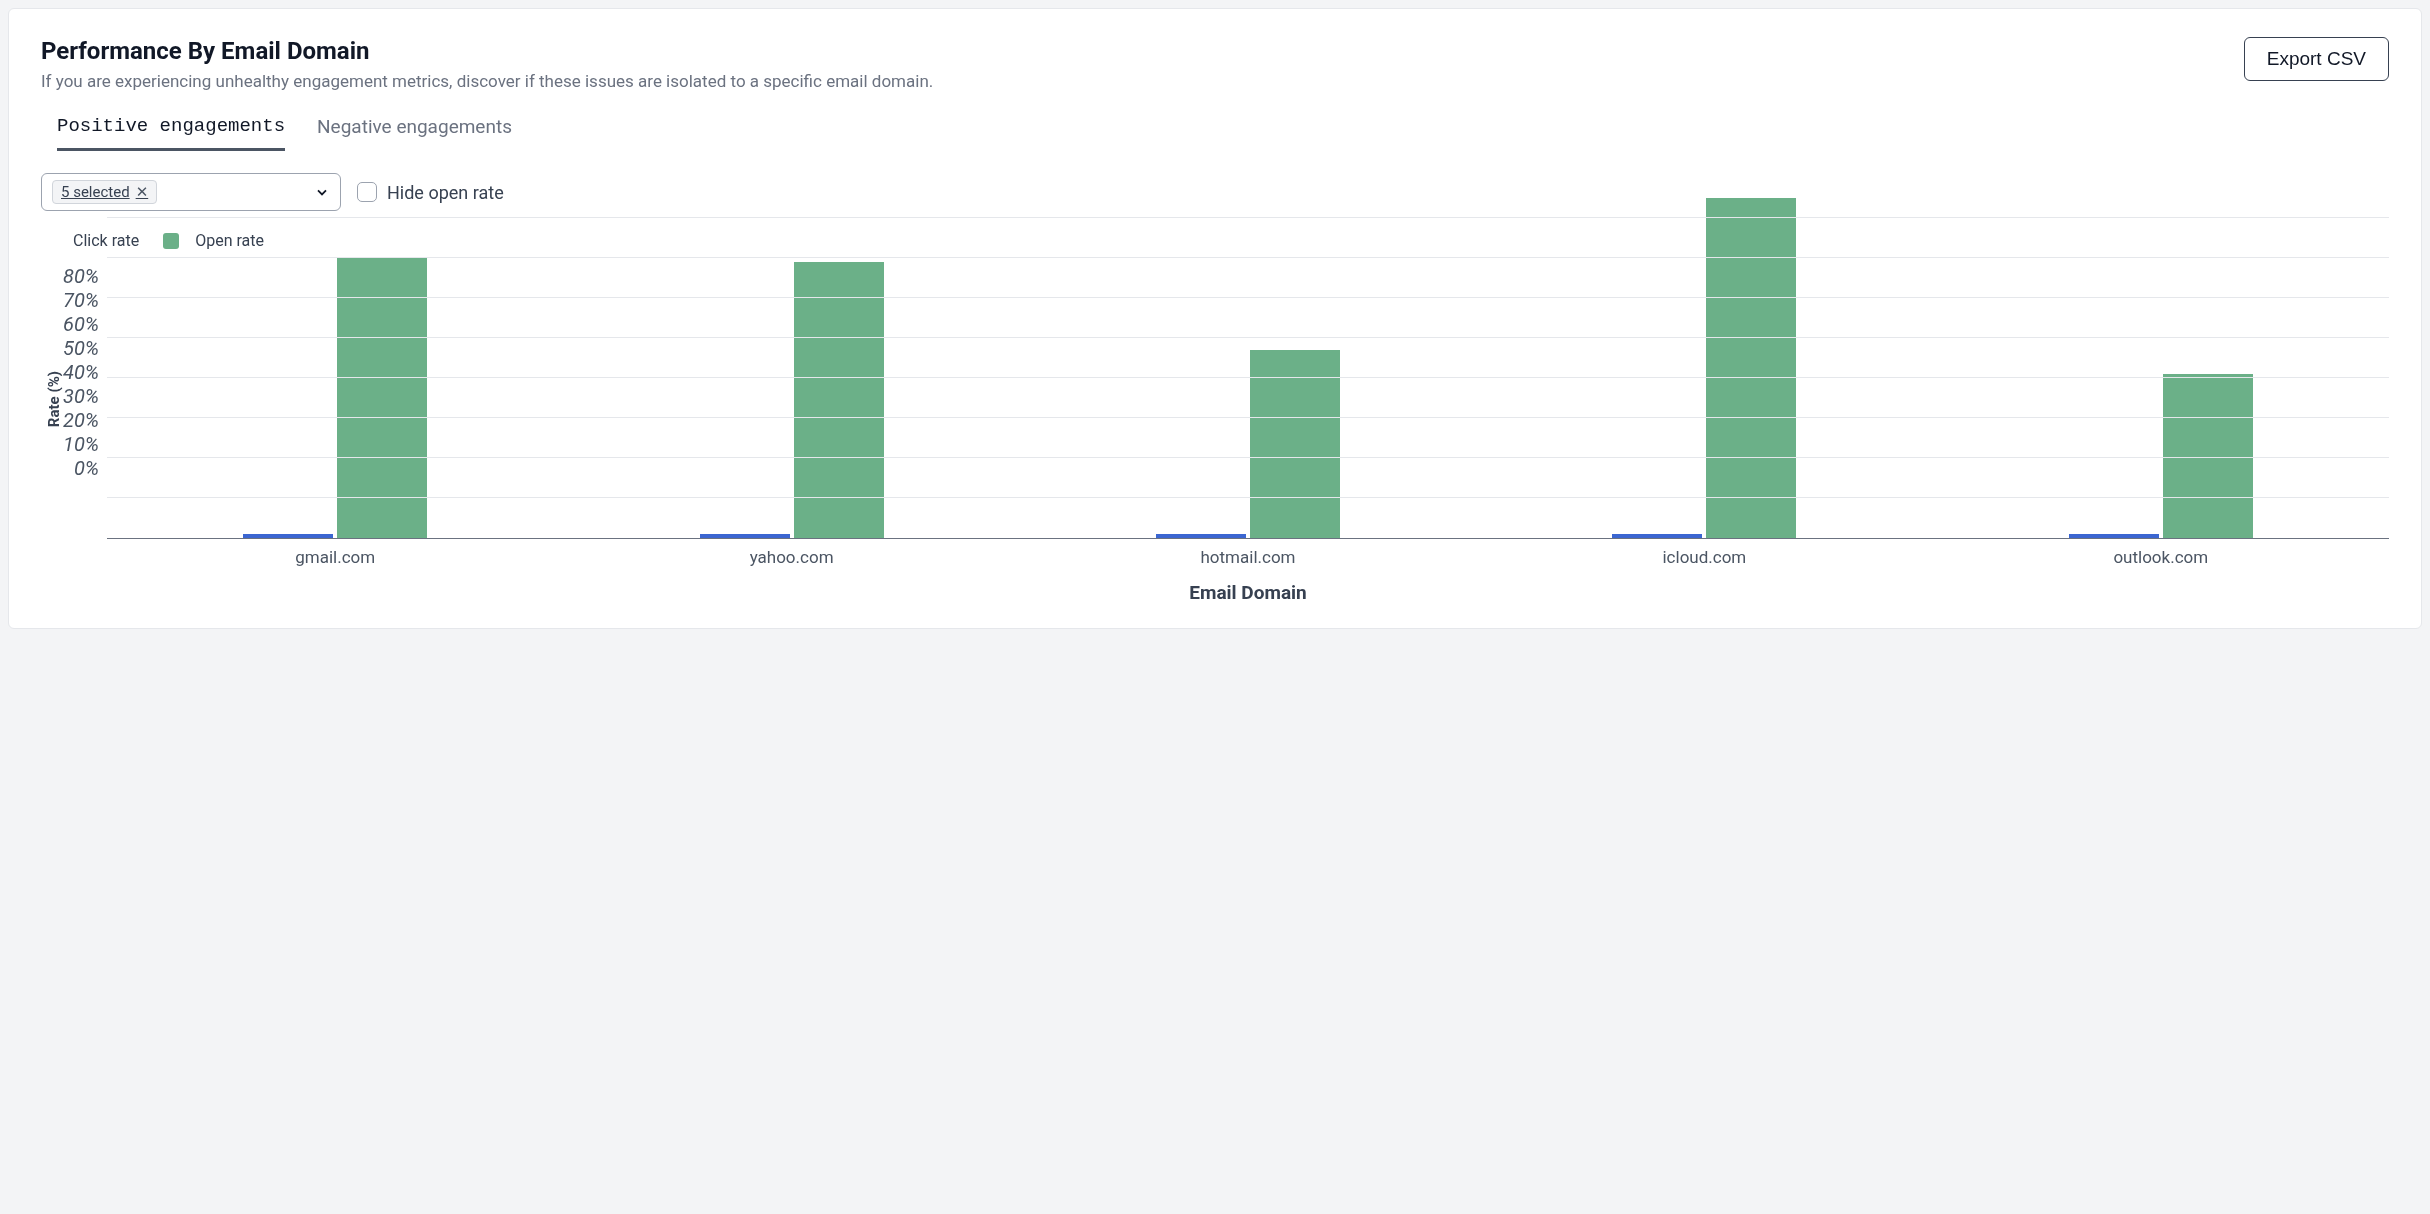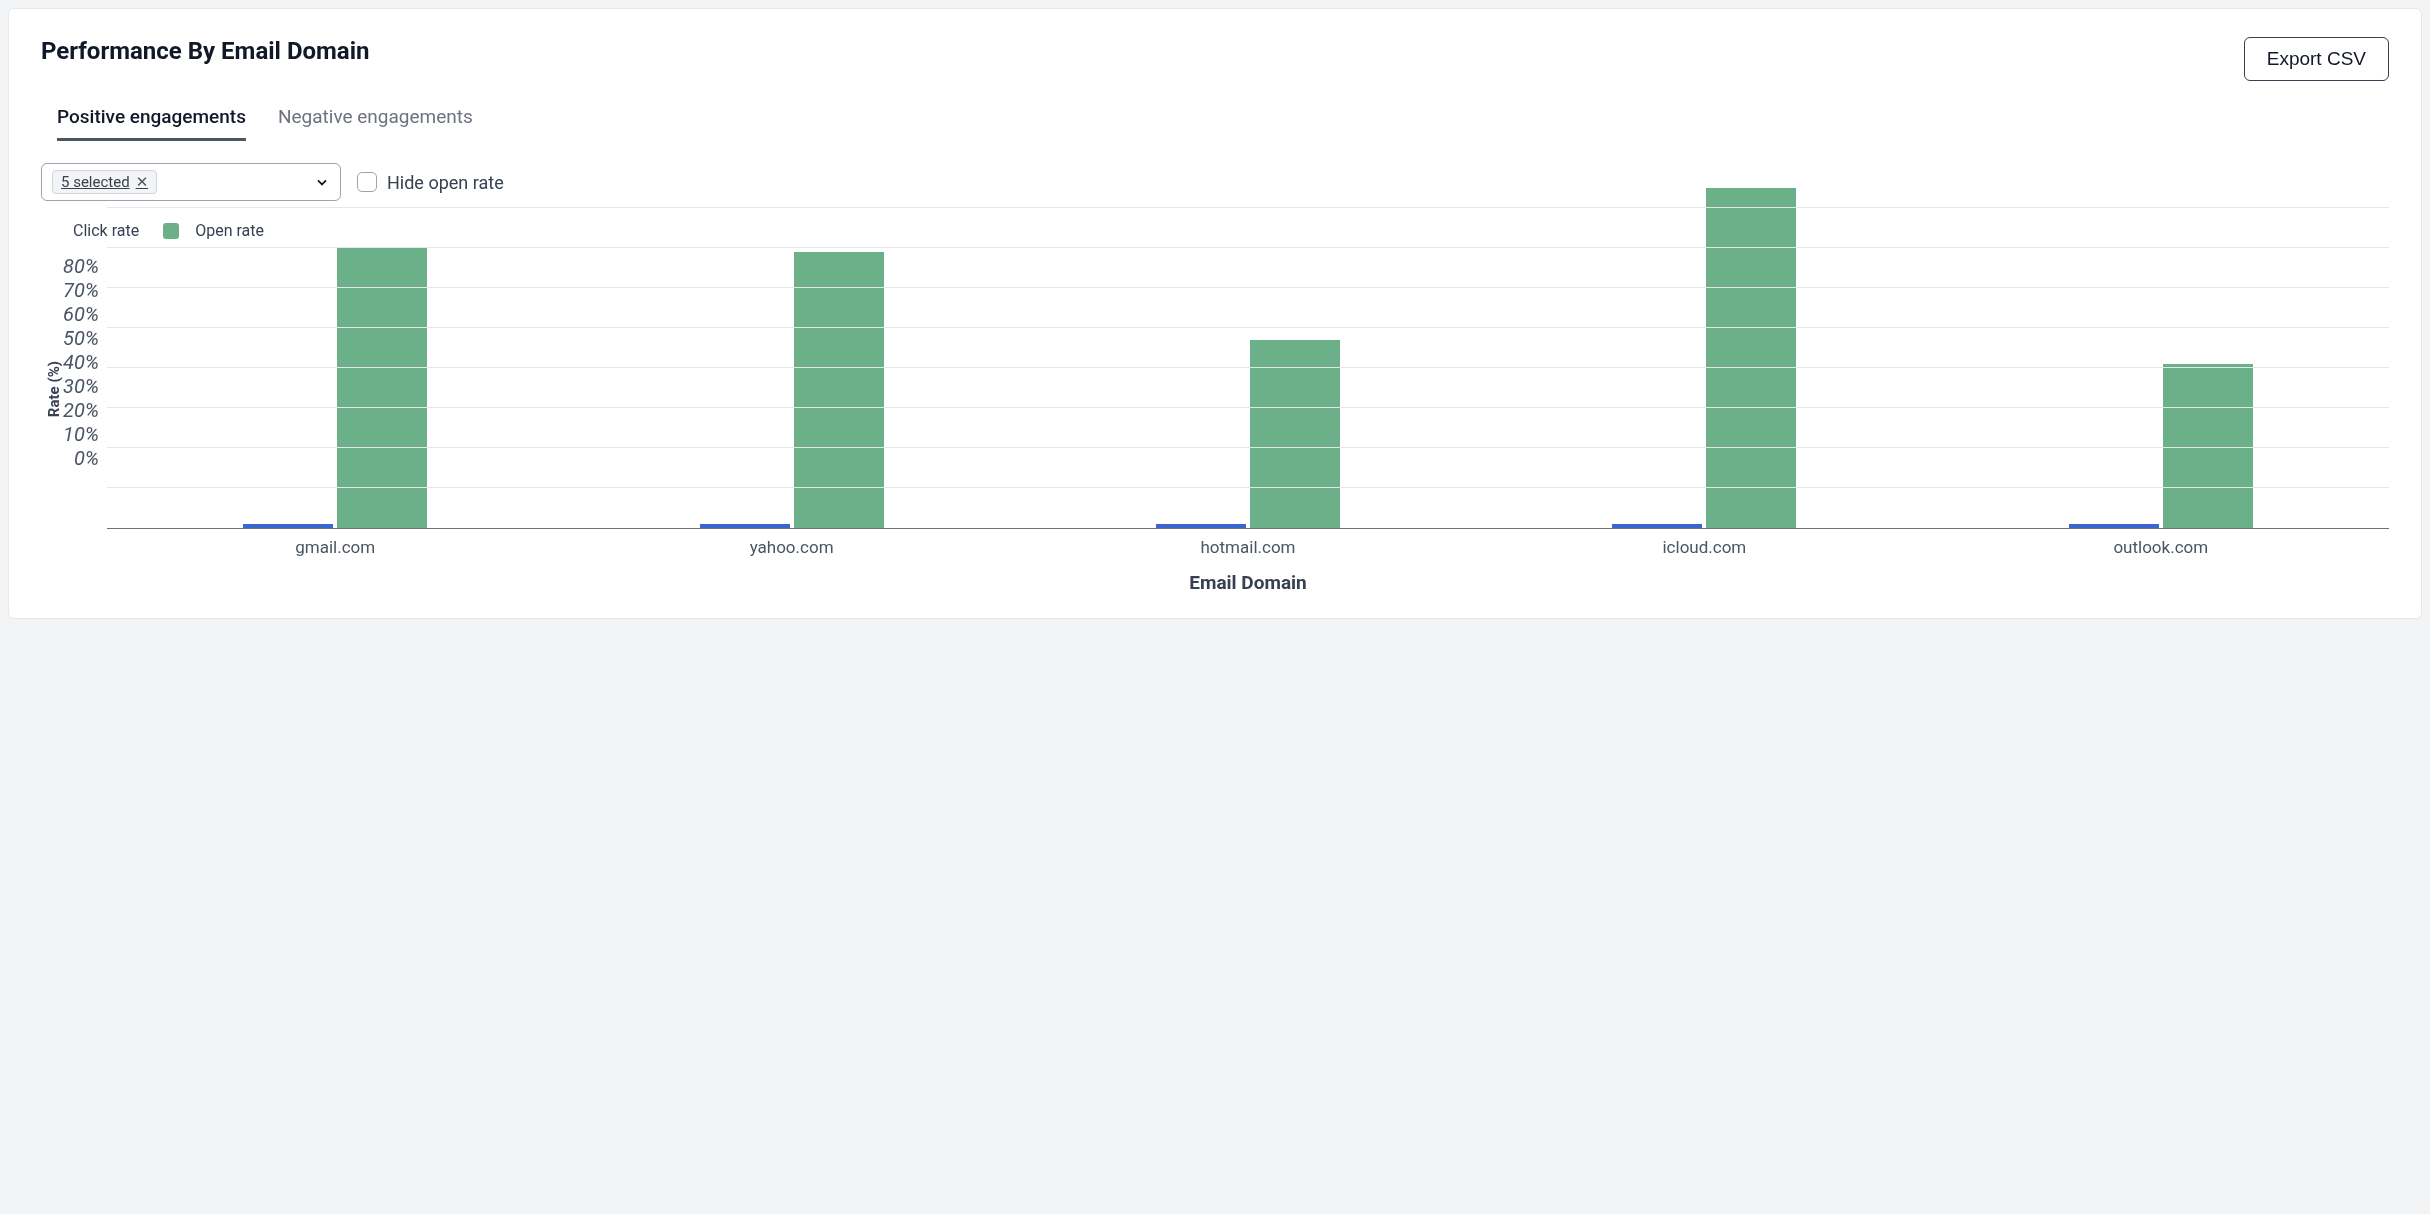--- a/index.html
+++ b/index.html
@@ -51,20 +51,21 @@
     font-size: 19px;
     color: #6b7280;
     padding-bottom: 10px;
     cursor: pointer;
     border-bottom: 3px solid transparent;
   }
   .tab.active {
     color: #111827;
     font-weight: 500;
     border-bottom: 3px solid #4b5563;
+    font-family: Liberation Mono, monospace;
   }
   .controls-row {
     display: flex;
     align-items: center;
     gap: 16px;
     margin-bottom: 20px;
   }
   .select-box {
     display: flex;
     align-items: center;
@@ -196,20 +197,21 @@
   }
 </style>
 </head>
 <body>
 
 <div class="card">
 
   <div class="header-row">
     <div>
       <h2 class="title">Performance By Email Domain</h2>
+      <p class="subtitle">If you are experiencing unhealthy engagement metrics, discover if these issues are isolated to a specific email domain.</p>
     </div>
     <button class="export-btn">Export CSV</button>
   </div>
 
   <div class="tabs">
     <div class="tab active">Positive engagements</div>
     <div class="tab">Negative engagements</div>
   </div>
 
   <div class="controls-row">

